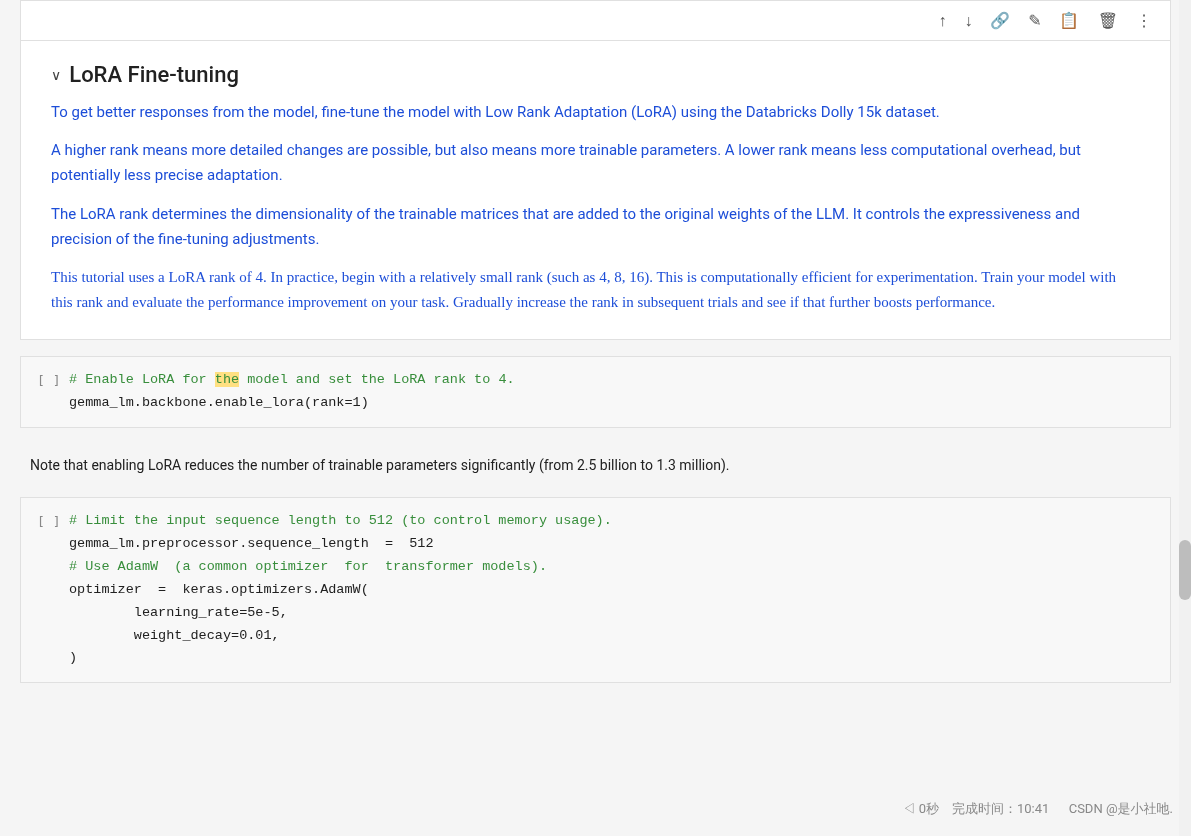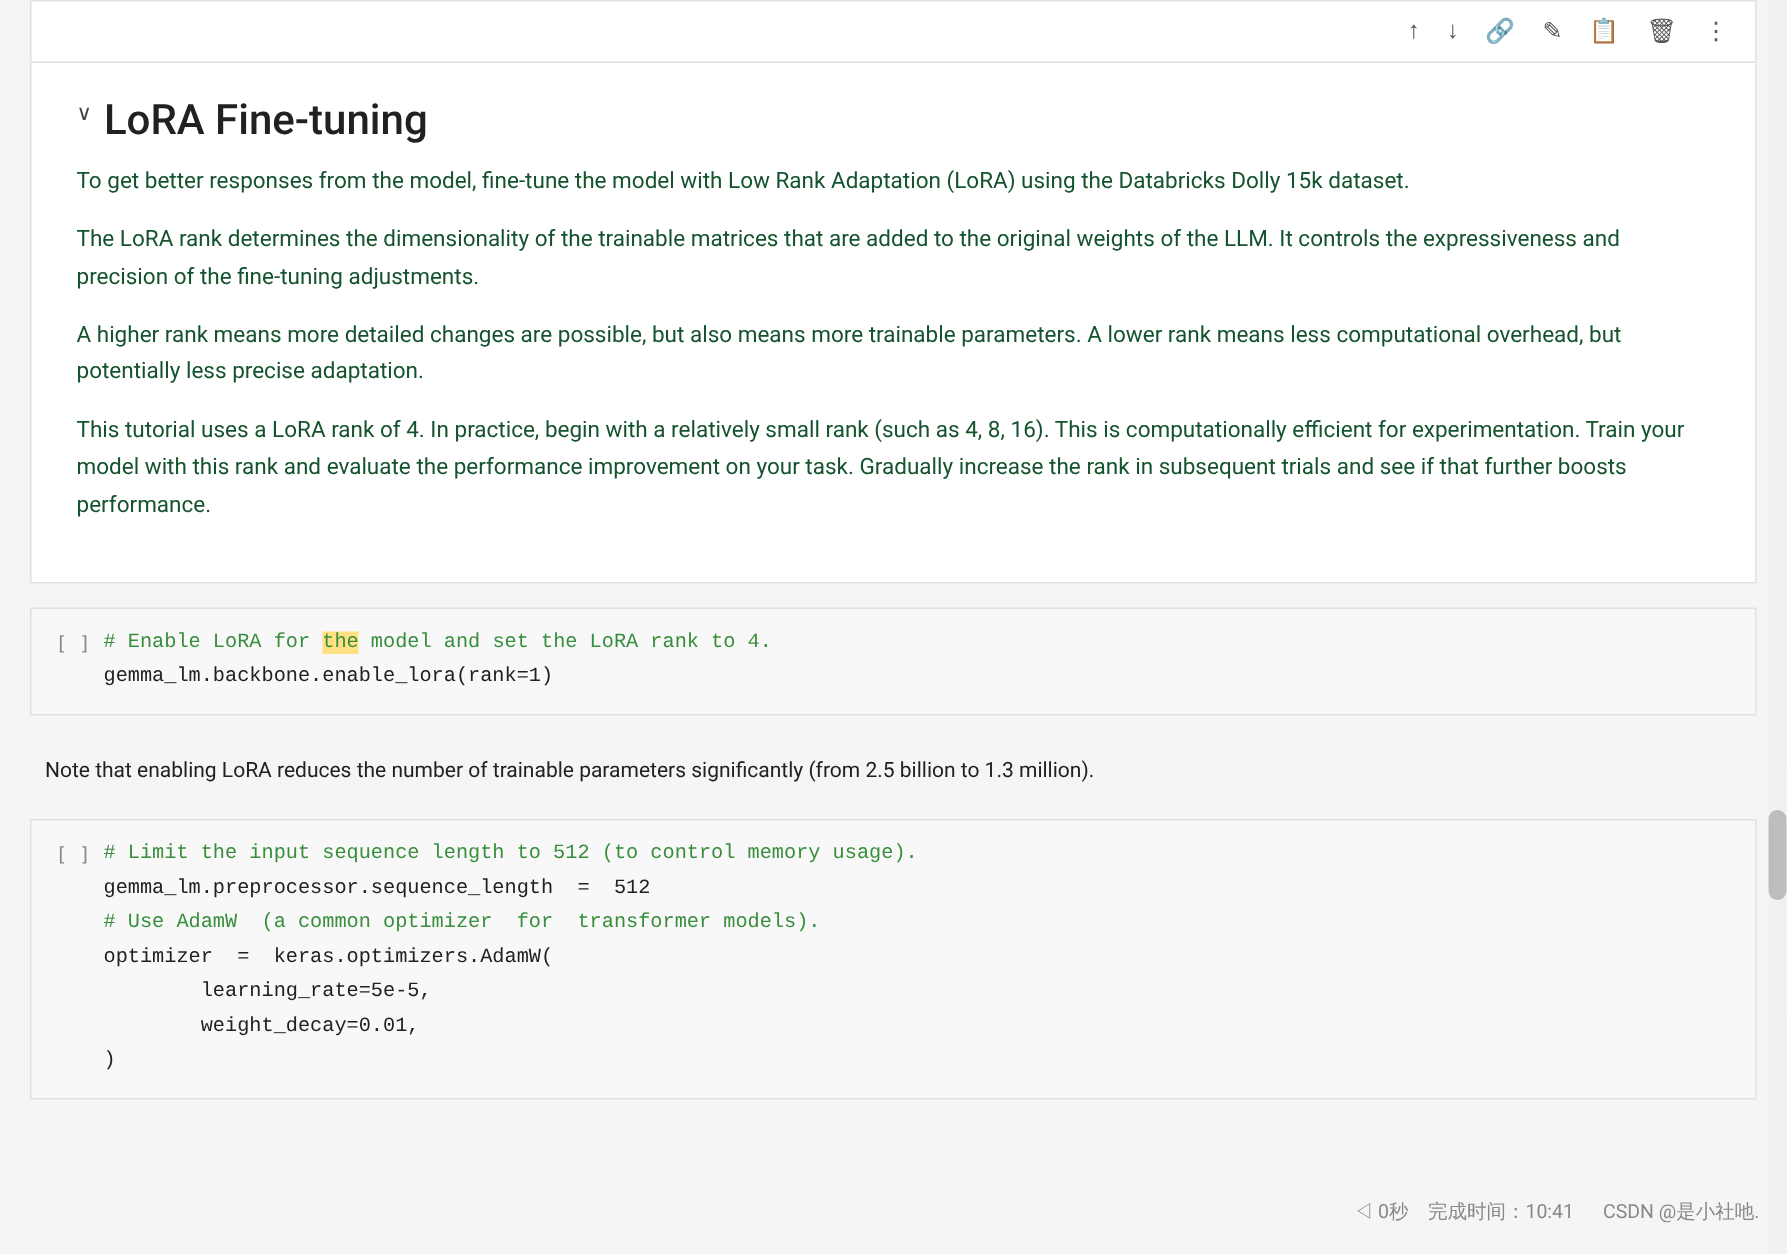--- a/index.html
+++ b/index.html
@@ -55,32 +55,32 @@
       margin-bottom: 10px;
     }
     .chevron-down {
       font-size: 14px;
       margin-right: 8px;
       margin-top: 3px;
       color: #444;
       cursor: pointer;
     }
     .cell-title {
-      font-size: 28px;
+      font-size: 22px;
       font-weight: 500;
       color: #212121;
       line-height: 1.3;
     }
     .markdown-body p {
       margin-bottom: 14px;
-      color: #14532d;
+      color: #1d4ed8;
       font-size: 15px;
       line-height: 1.65;
     }
-    .markdown-body p:last-child { margin-bottom: 16px; }
+    .markdown-body p:last-child { margin-bottom: 0; font-family: Liberation Serif, serif; }
 
     
     .code-cell-wrapper {
       margin: 16px 20px 0 20px;
       border: 1px solid #e0e0e0;
       background: #f8f8f8;
     }
     .code-cell-inner {
       display: flex;
       align-items: flex-start;
@@ -160,22 +160,22 @@
     <button class="toolbar-btn" title="More">⋮</button>
   </div>
 
   <div class="markdown-cell">
     <div class="cell-header">
       <span class="chevron-down">∨</span>
       <h2 class="cell-title">LoRA Fine-tuning</h2>
     </div>
     <div class="markdown-body">
       <p>To get better responses from the model, fine-tune the model with Low Rank Adaptation (LoRA) using the Databricks Dolly 15k dataset.</p>
+      <p>A higher rank means more detailed changes are possible, but also means more trainable parameters. A lower rank means less computational overhead, but potentially less precise adaptation.</p>
       <p>The LoRA rank determines the dimensionality of the trainable matrices that are added to the original weights of the LLM. It controls the expressiveness and precision of the fine-tuning adjustments.</p>
-      <p>A higher rank means more detailed changes are possible, but also means more trainable parameters. A lower rank means less computational overhead, but potentially less precise adaptation.</p>
       <p>This tutorial uses a LoRA rank of 4. In practice, begin with a relatively small rank (such as 4, 8, 16). This is computationally efficient for experimentation. Train your model with this rank and evaluate the performance improvement on your task. Gradually increase the rank in subsequent trials and see if that further boosts performance.</p>
     </div>
   </div>
 
   <div class="code-cell-wrapper">
     <div class="code-cell-inner">
       <span class="cell-counter">[ ]</span>
       <div class="code-content">
         <div><span class="code-comment"># Enable LoRA for <span class="highlight-the">the</span> model and set the LoRA rank to 4.</span></div>
         <div><span class="code-default">gemma_lm.backbone.enable_lora(rank=1)</span></div>

